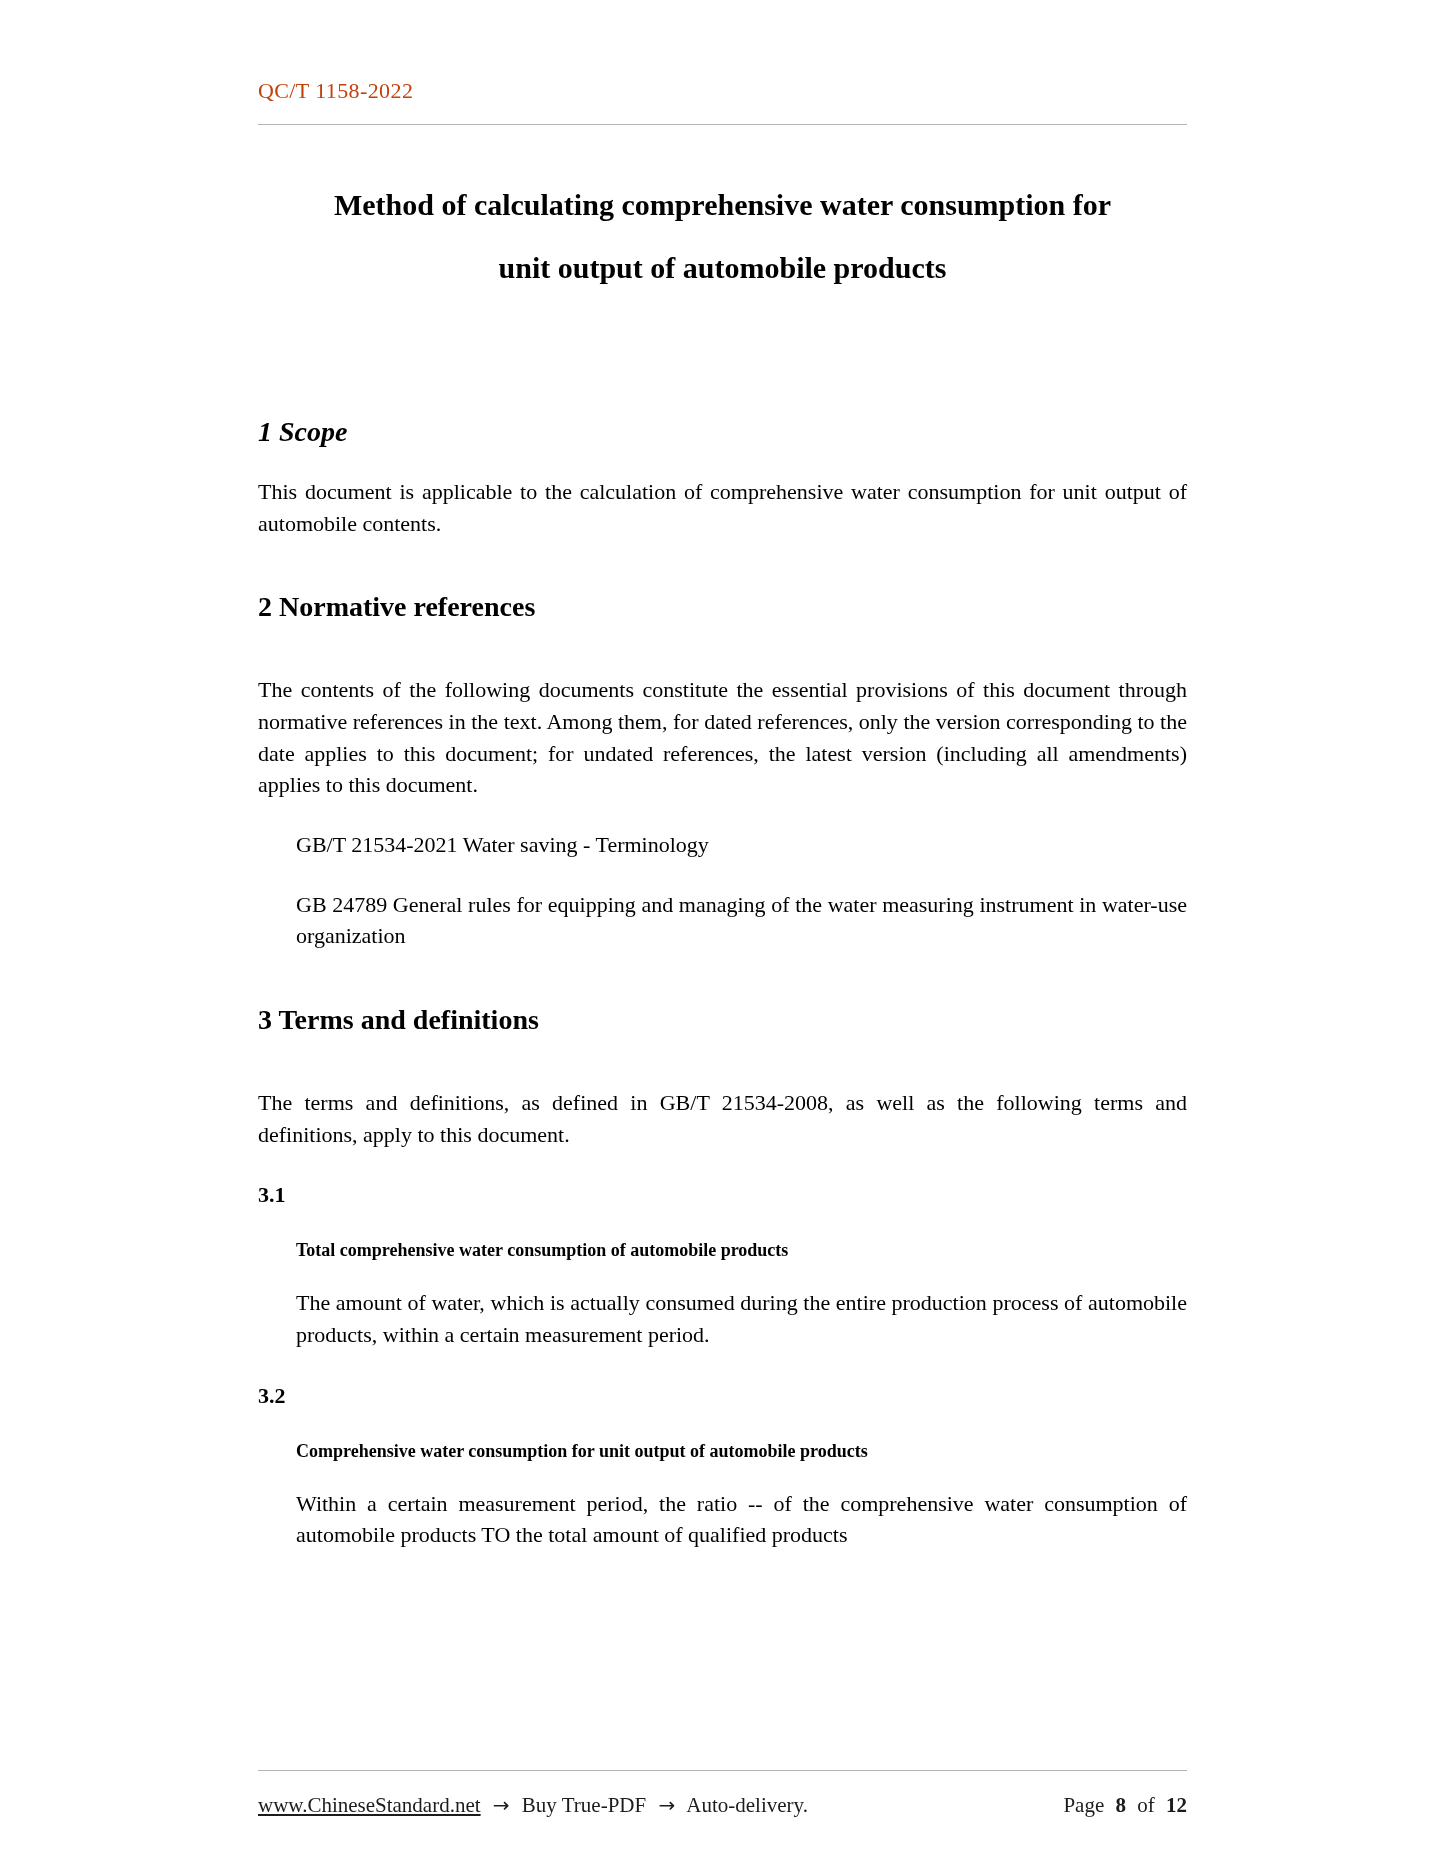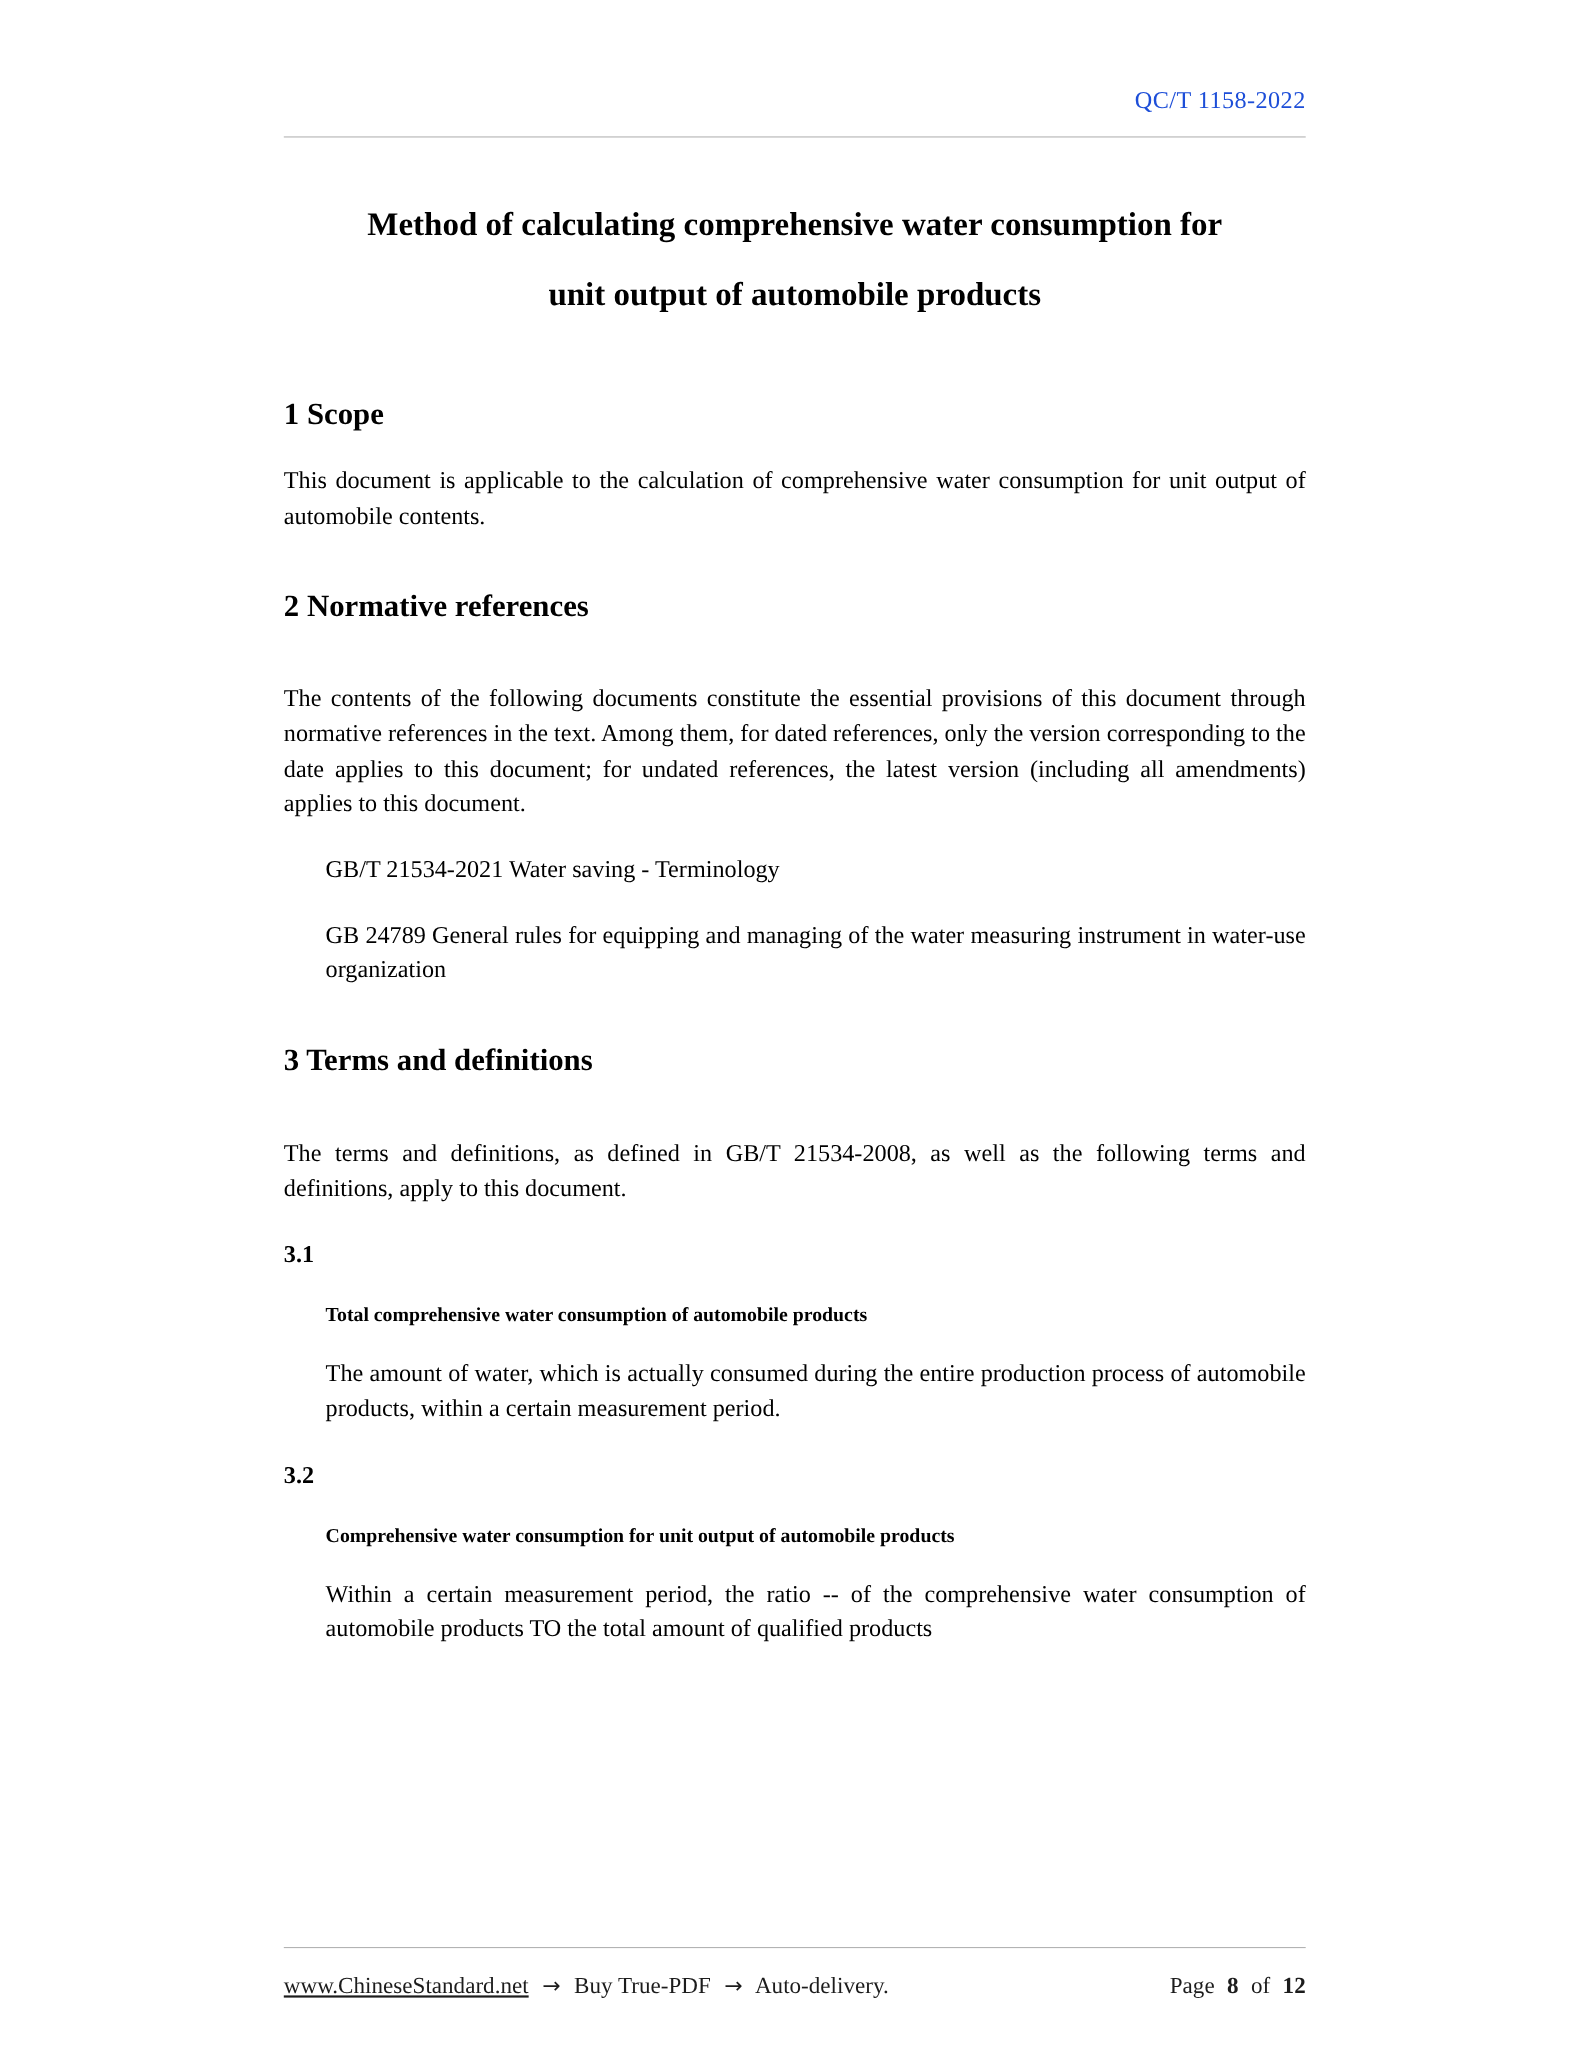--- a/index.html
+++ b/index.html
@@ -13,23 +13,23 @@
     width: 1445px;
     height: 1870px;
     margin: 0 auto;
     background: #ffffff;
     overflow: hidden;
   }
   .content {
     padding: 78px 258px 0 258px;
   }
   .doc-number {
-    text-align: right;
+    text-align: left;
     font-size: 22px;
-    color: #1d4ed8;
+    color: #c2410c;
     letter-spacing: 0.4px;
   }
   .header-rule {
     border: none;
     border-top: 1px solid #b3b3b3;
     margin-top: 20px;
   }
   .doc-title {
     margin-top: 48px;
     font-size: 30px;
@@ -37,21 +37,22 @@
     text-align: center;
     line-height: 2.1;
   }
   .doc-title .title-line { display: block; }
   .section-heading {
     font-size: 28px;
     font-weight: 700;
     margin-top: 52px;
   }
   .section-heading.first {
-    margin-top: 62px;
+    margin-top: 117px;
+    font-style: italic;
   }
   .para {
     font-size: 22px;
     line-height: 1.44;
     text-align: justify;
     margin-top: 28px;
   }
   .para.intro { margin-top: 51px; }
   .indented { margin-left: 38px; }
   .term-number {

